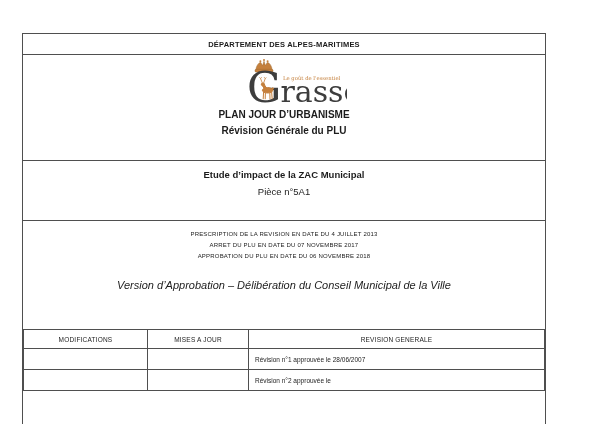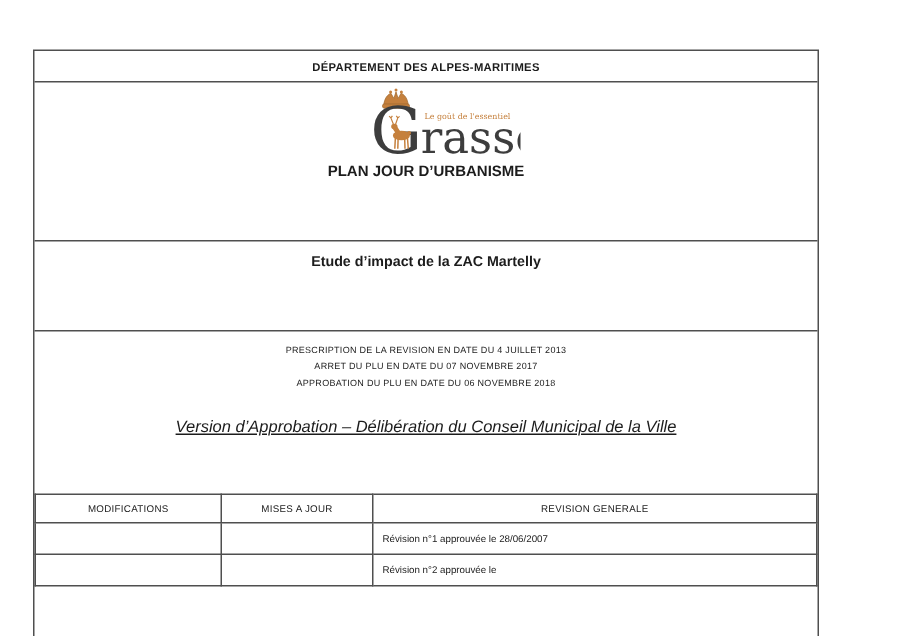--- a/index.html
+++ b/index.html
@@ -54,21 +54,20 @@
   }
   .etude-title { font-weight: bold; }
   .sec-dates { height: 108px; text-align: center; }
   .dates-block { padding-top: 8px; }
   .date-line { font-size: 6px; line-height: 11px; letter-spacing: 0.2px; }
   .version-block {
     margin-top: 13px;
     font-style: italic;
     font-size: 11px;
     line-height: 21px;
-    text-decoration: underline;
   }
   .rev-table {
     width: 100%;
     height: 60px;
     border-collapse: collapse;
     table-layout: fixed;
   }
   .rev-table th, .rev-table td {
     border: 1px solid #4f4f4f;
     font-size: 6.5px;
@@ -106,25 +105,27 @@
           <path d="M14.9 27 L17.8 31.5 L20.5 31.5 L16.9 26 Z"></path>
           <ellipse cx="20.6" cy="32.3" rx="5.2" ry="2.7"></ellipse>
           <path d="M16.6 33.5 L16.2 41.2 M18.4 34.6 L18.2 41.2 M22.8 34.6 L23 41.2 M24.6 33.3 L25.2 41.2" fill="none" stroke-width="1"></path>
           <circle cx="25.7" cy="30.6" r="0.8"></circle>
         </g>
         <text x="36" y="21.5" font-family="DejaVu Serif, serif" font-size="5.3" fill="#c5803d">Le goût de l'essentiel</text>
         <text x="33.5" y="44" font-family="DejaVu Serif, serif" font-size="30" fill="#3d3d3d">rasse</text>
       </svg>
       <div class="commune">
         <div>PLAN JOUR D’URBANISME</div>
+        <div>Révision Générale du PLU</div>
       </div>
     </div>
 
     <div class="sec sec-etude">
-      <div class="etude-title">Etude d’impact de la ZAC Martelly</div>
+      <div class="etude-title">Etude d’impact de la ZAC Municipal</div>
+      <div class="etude-piece">Pièce n°5A1</div>
     </div>
 
     <div class="sec sec-dates">
       <div class="dates-block">
         <div class="date-line">PRESCRIPTION DE LA REVISION EN DATE DU 4 JUILLET 2013</div>
         <div class="date-line">ARRET DU PLU EN DATE DU 07 NOVEMBRE 2017</div>
         <div class="date-line">APPROBATION DU PLU EN DATE DU 06 NOVEMBRE 2018</div>
       </div>
       <div class="version-block">
         <div>Version d’Approbation – Délibération du Conseil Municipal de la Ville</div>

